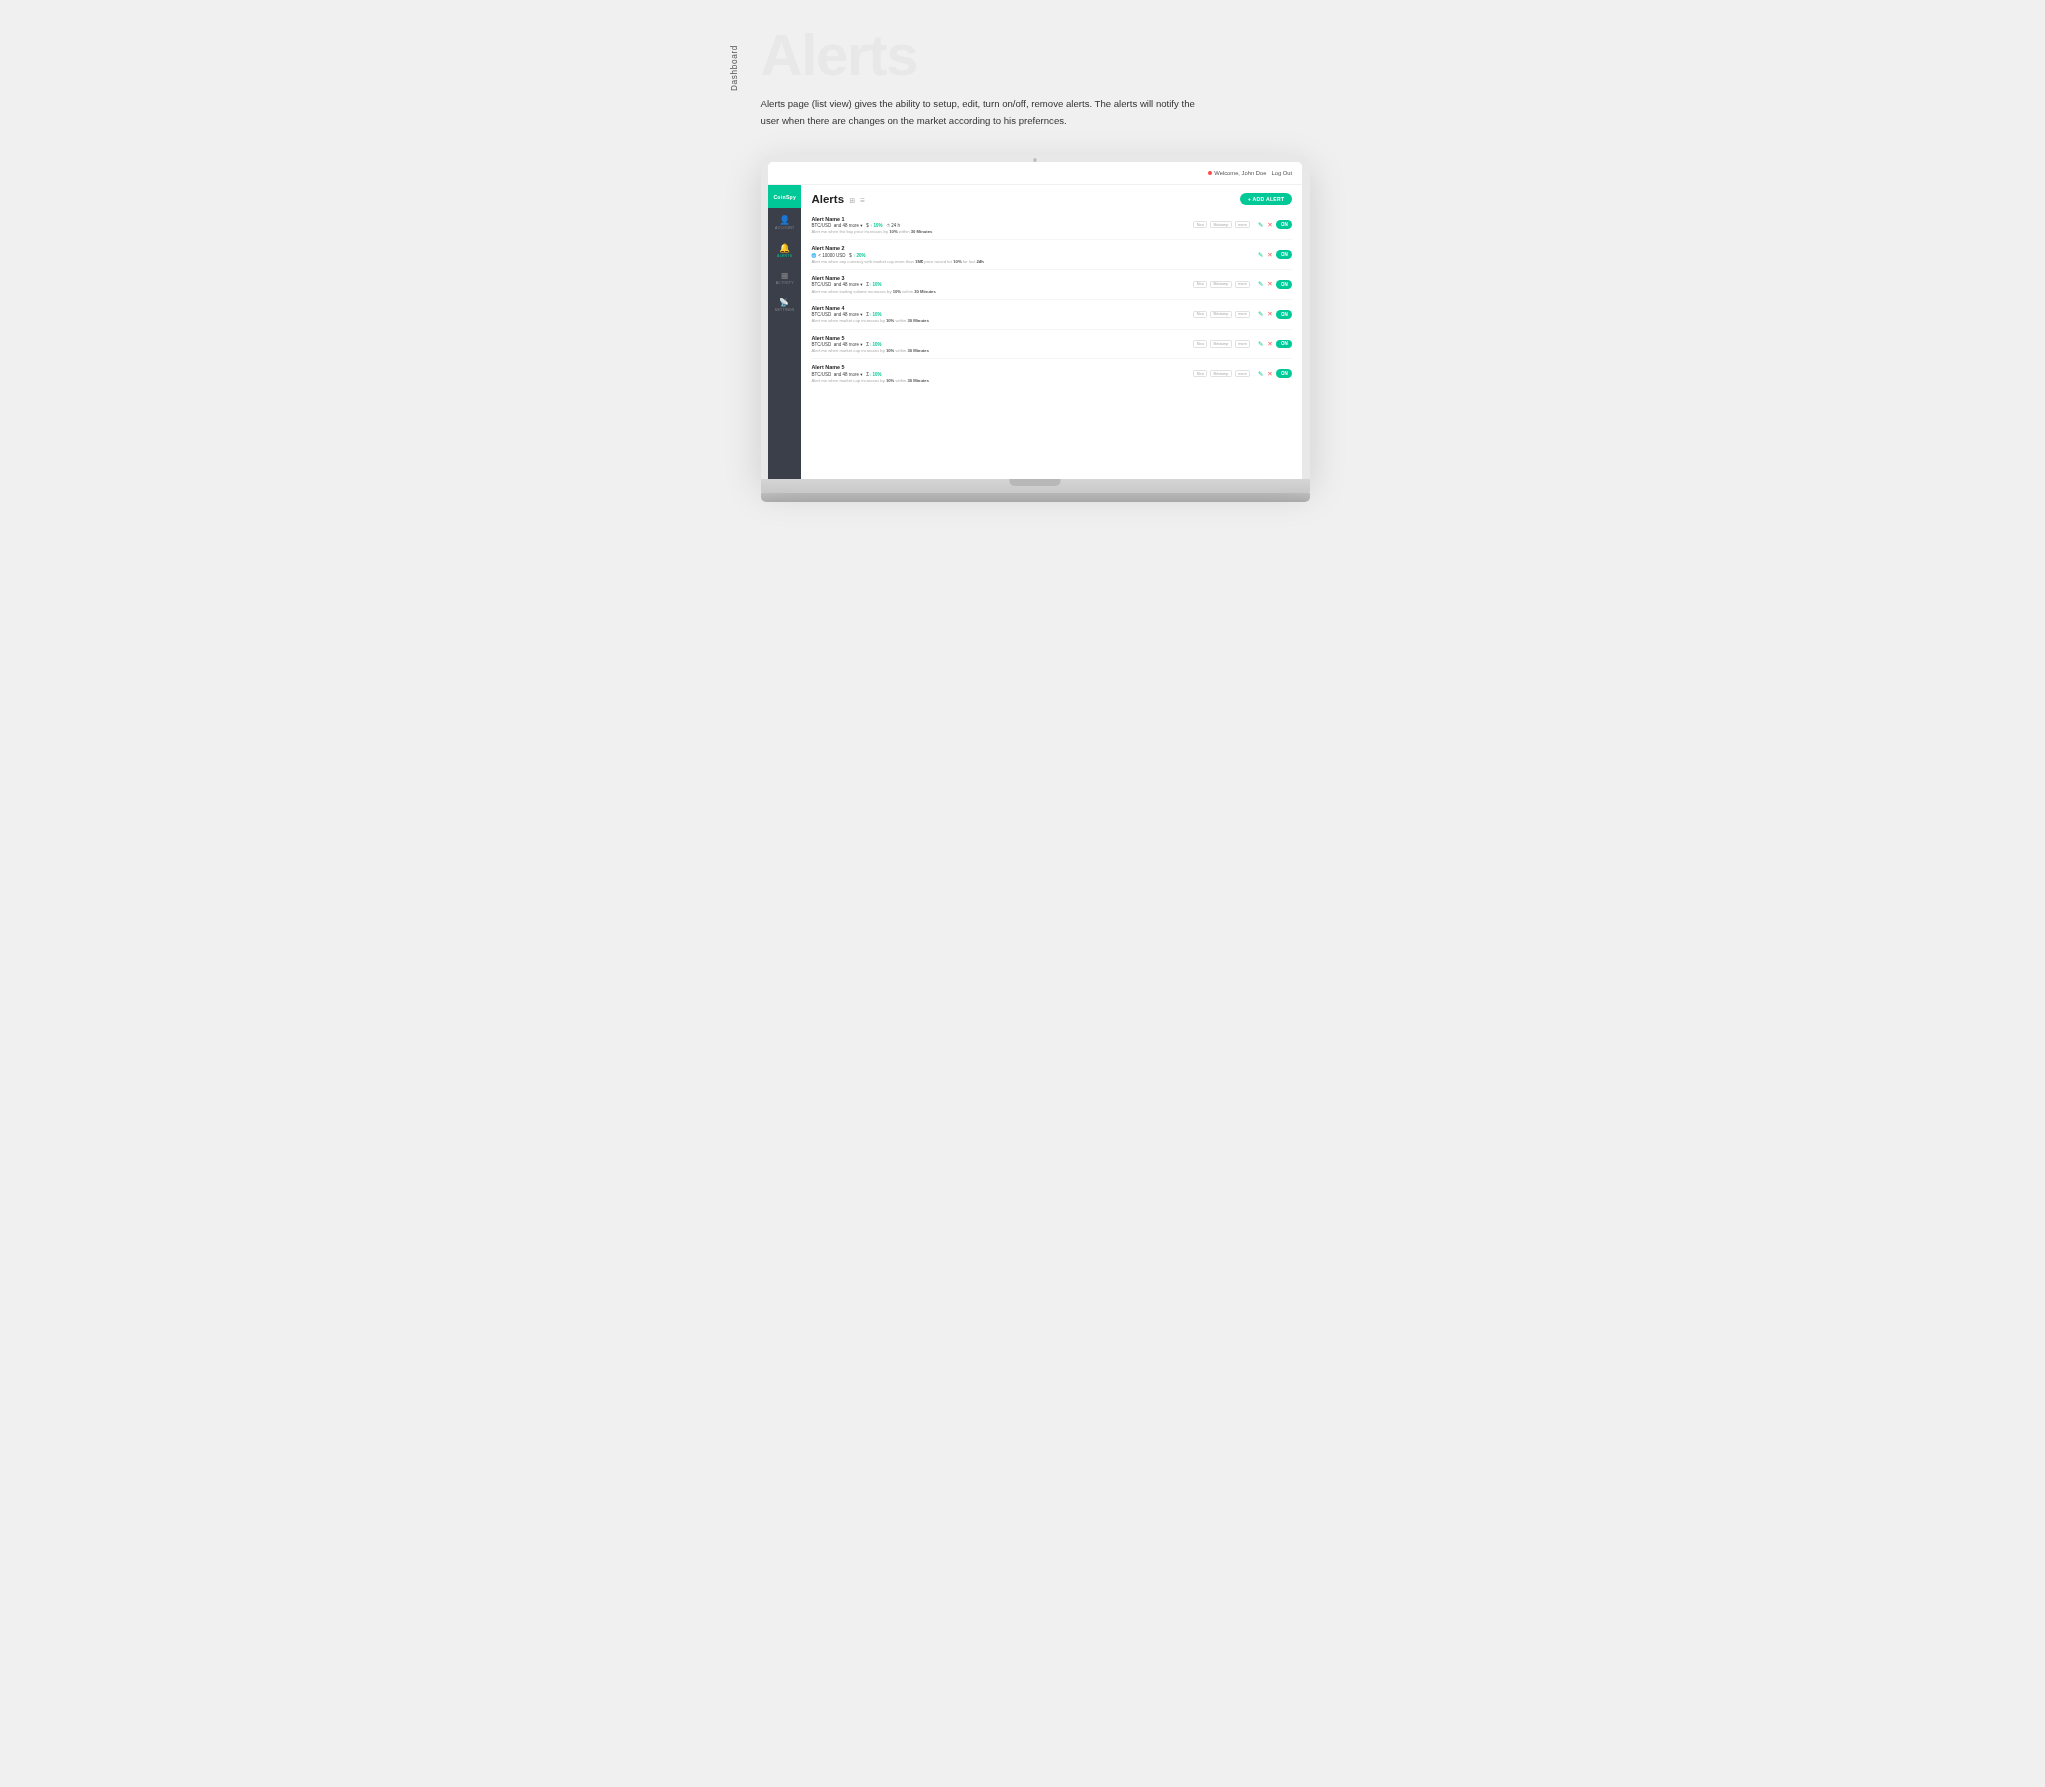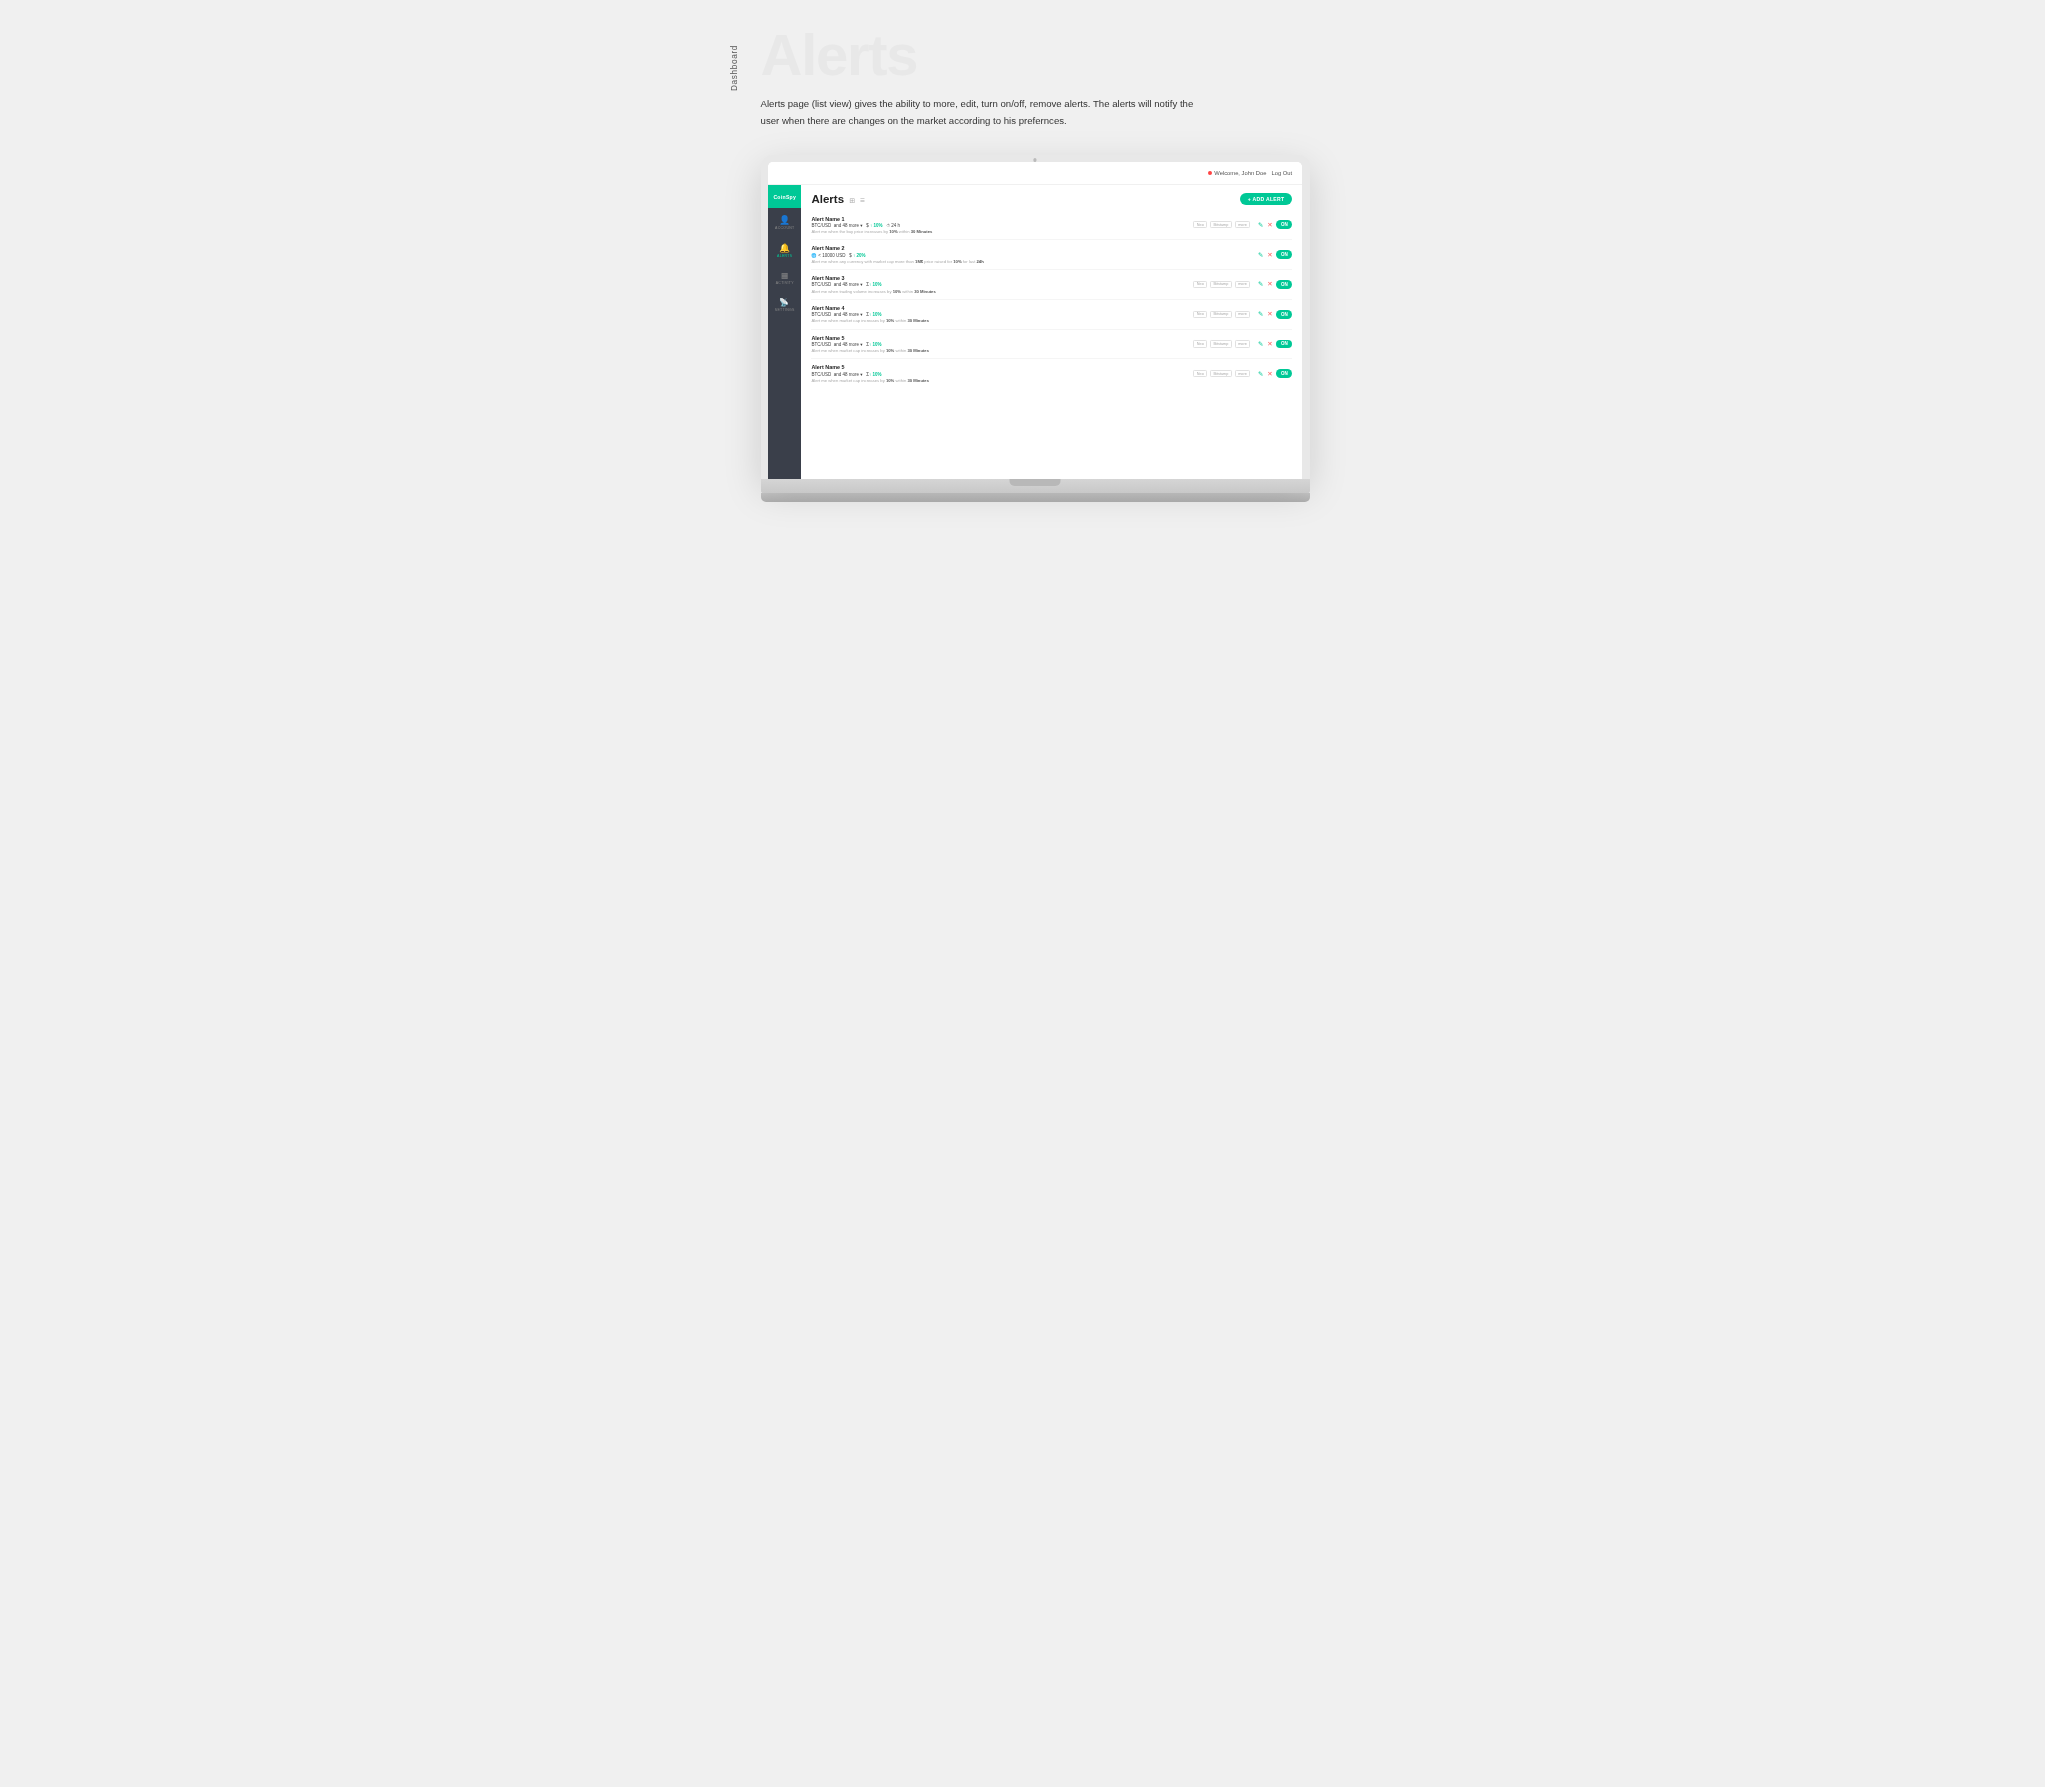--- a/index.html
+++ b/index.html
@@ -369,21 +369,21 @@
 <body>
 
 <div class="page-wrapper">
 
   <div class="dashboard-label">Dashboard</div>
 
   <div class="content-area">
 
     <div class="big-title">Alerts</div>
 
-    <div class="description">Alerts page (list view) gives the ability to more, edit, turn on/off, remove alerts. The alerts will notify the user when there are changes on the market according to his prefernces.</div>
+    <div class="description">Alerts page (list view) gives the ability to setup, edit, turn on/off, remove alerts. The alerts will notify the user when there are changes on the market according to his prefernces.</div>
 
     <div class="laptop-wrapper">
       <div class="laptop">
         <div class="camera-dot"></div>
 
         <div class="laptop-screen">
 
           <div class="app-header">
             <div class="header-status">
               <span class="status-dot"></span>

